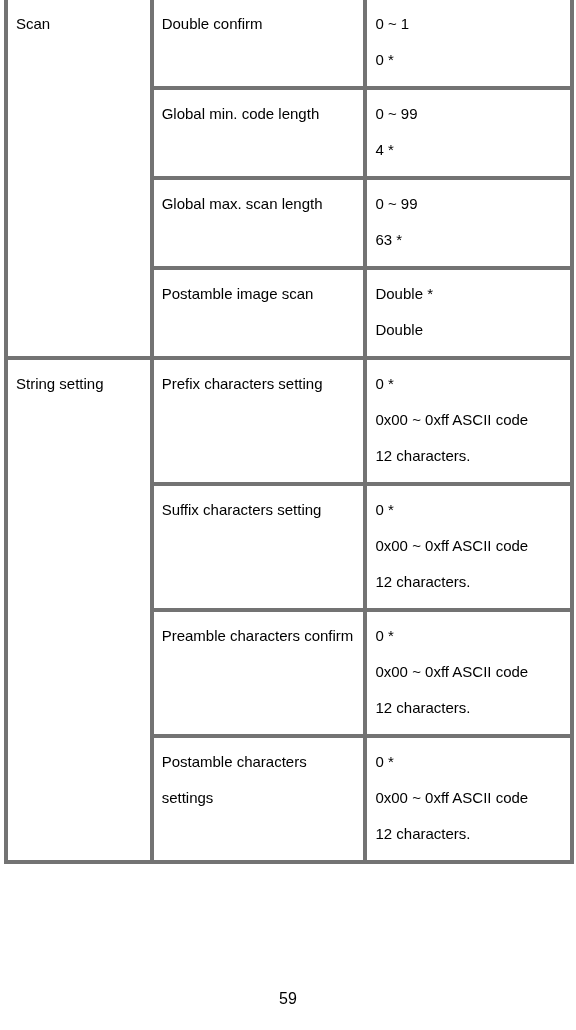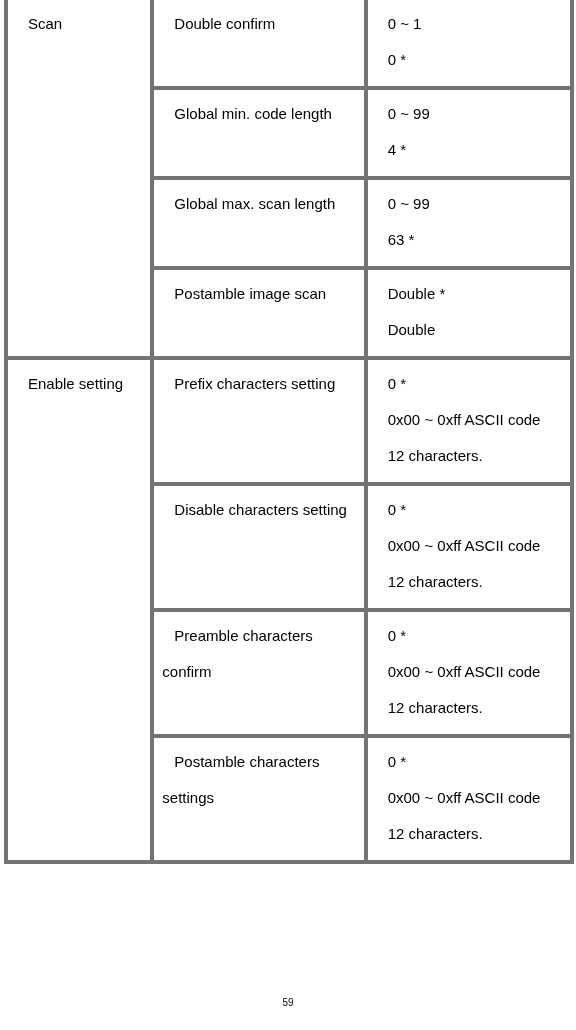--- a/index.html
+++ b/index.html
@@ -47,29 +47,28 @@
   table.settings tr:first-child td {
     border-top: 1px solid #000;
   }
   table.settings tr:first-child td:first-child,
   table.settings tr:first-child td:nth-child(2),
   table.settings tr:first-child td:nth-child(3){
      border-top: none;
   }
   .line {
     line-height: 2.4;
-    margin-left: 12px;
   }
   .page-num {
     position: absolute;
     bottom: 22px;
     left: 0;
     width: 100%;
     text-align: center;
-    font-size: 10px;
+    font-size: 16px;
   }
 </style>
 </head>
 <body>
 
 <div class="page">
   <table class="settings">
     <tbody>
 
       <tr>
@@ -110,35 +109,35 @@
           <span class="line">Postamble image scan</span>
         </td>
         <td class="col-opt">
           <div class="line">Double *</div>
           <div class="line">Double</div>
         </td>
       </tr>
 
       <tr>
         <td class="col-cat" rowspan="4">
-          <span class="line">Enable setting</span>
+          <span class="line">String setting</span>
         </td>
         <td class="col-param">
           <span class="line">Prefix characters setting</span>
         </td>
         <td class="col-opt">
           <div class="line">0 *</div>
           <div class="line">0x00 ~ 0xff ASCII code</div>
           <div class="line">12 characters.</div>
         </td>
       </tr>
 
       <tr>
         <td class="col-param">
-          <span class="line">Disable characters setting</span>
+          <span class="line">Suffix characters setting</span>
         </td>
         <td class="col-opt">
           <div class="line">0 *</div>
           <div class="line">0x00 ~ 0xff ASCII code</div>
           <div class="line">12 characters.</div>
         </td>
       </tr>
 
       <tr>
         <td class="col-param">

